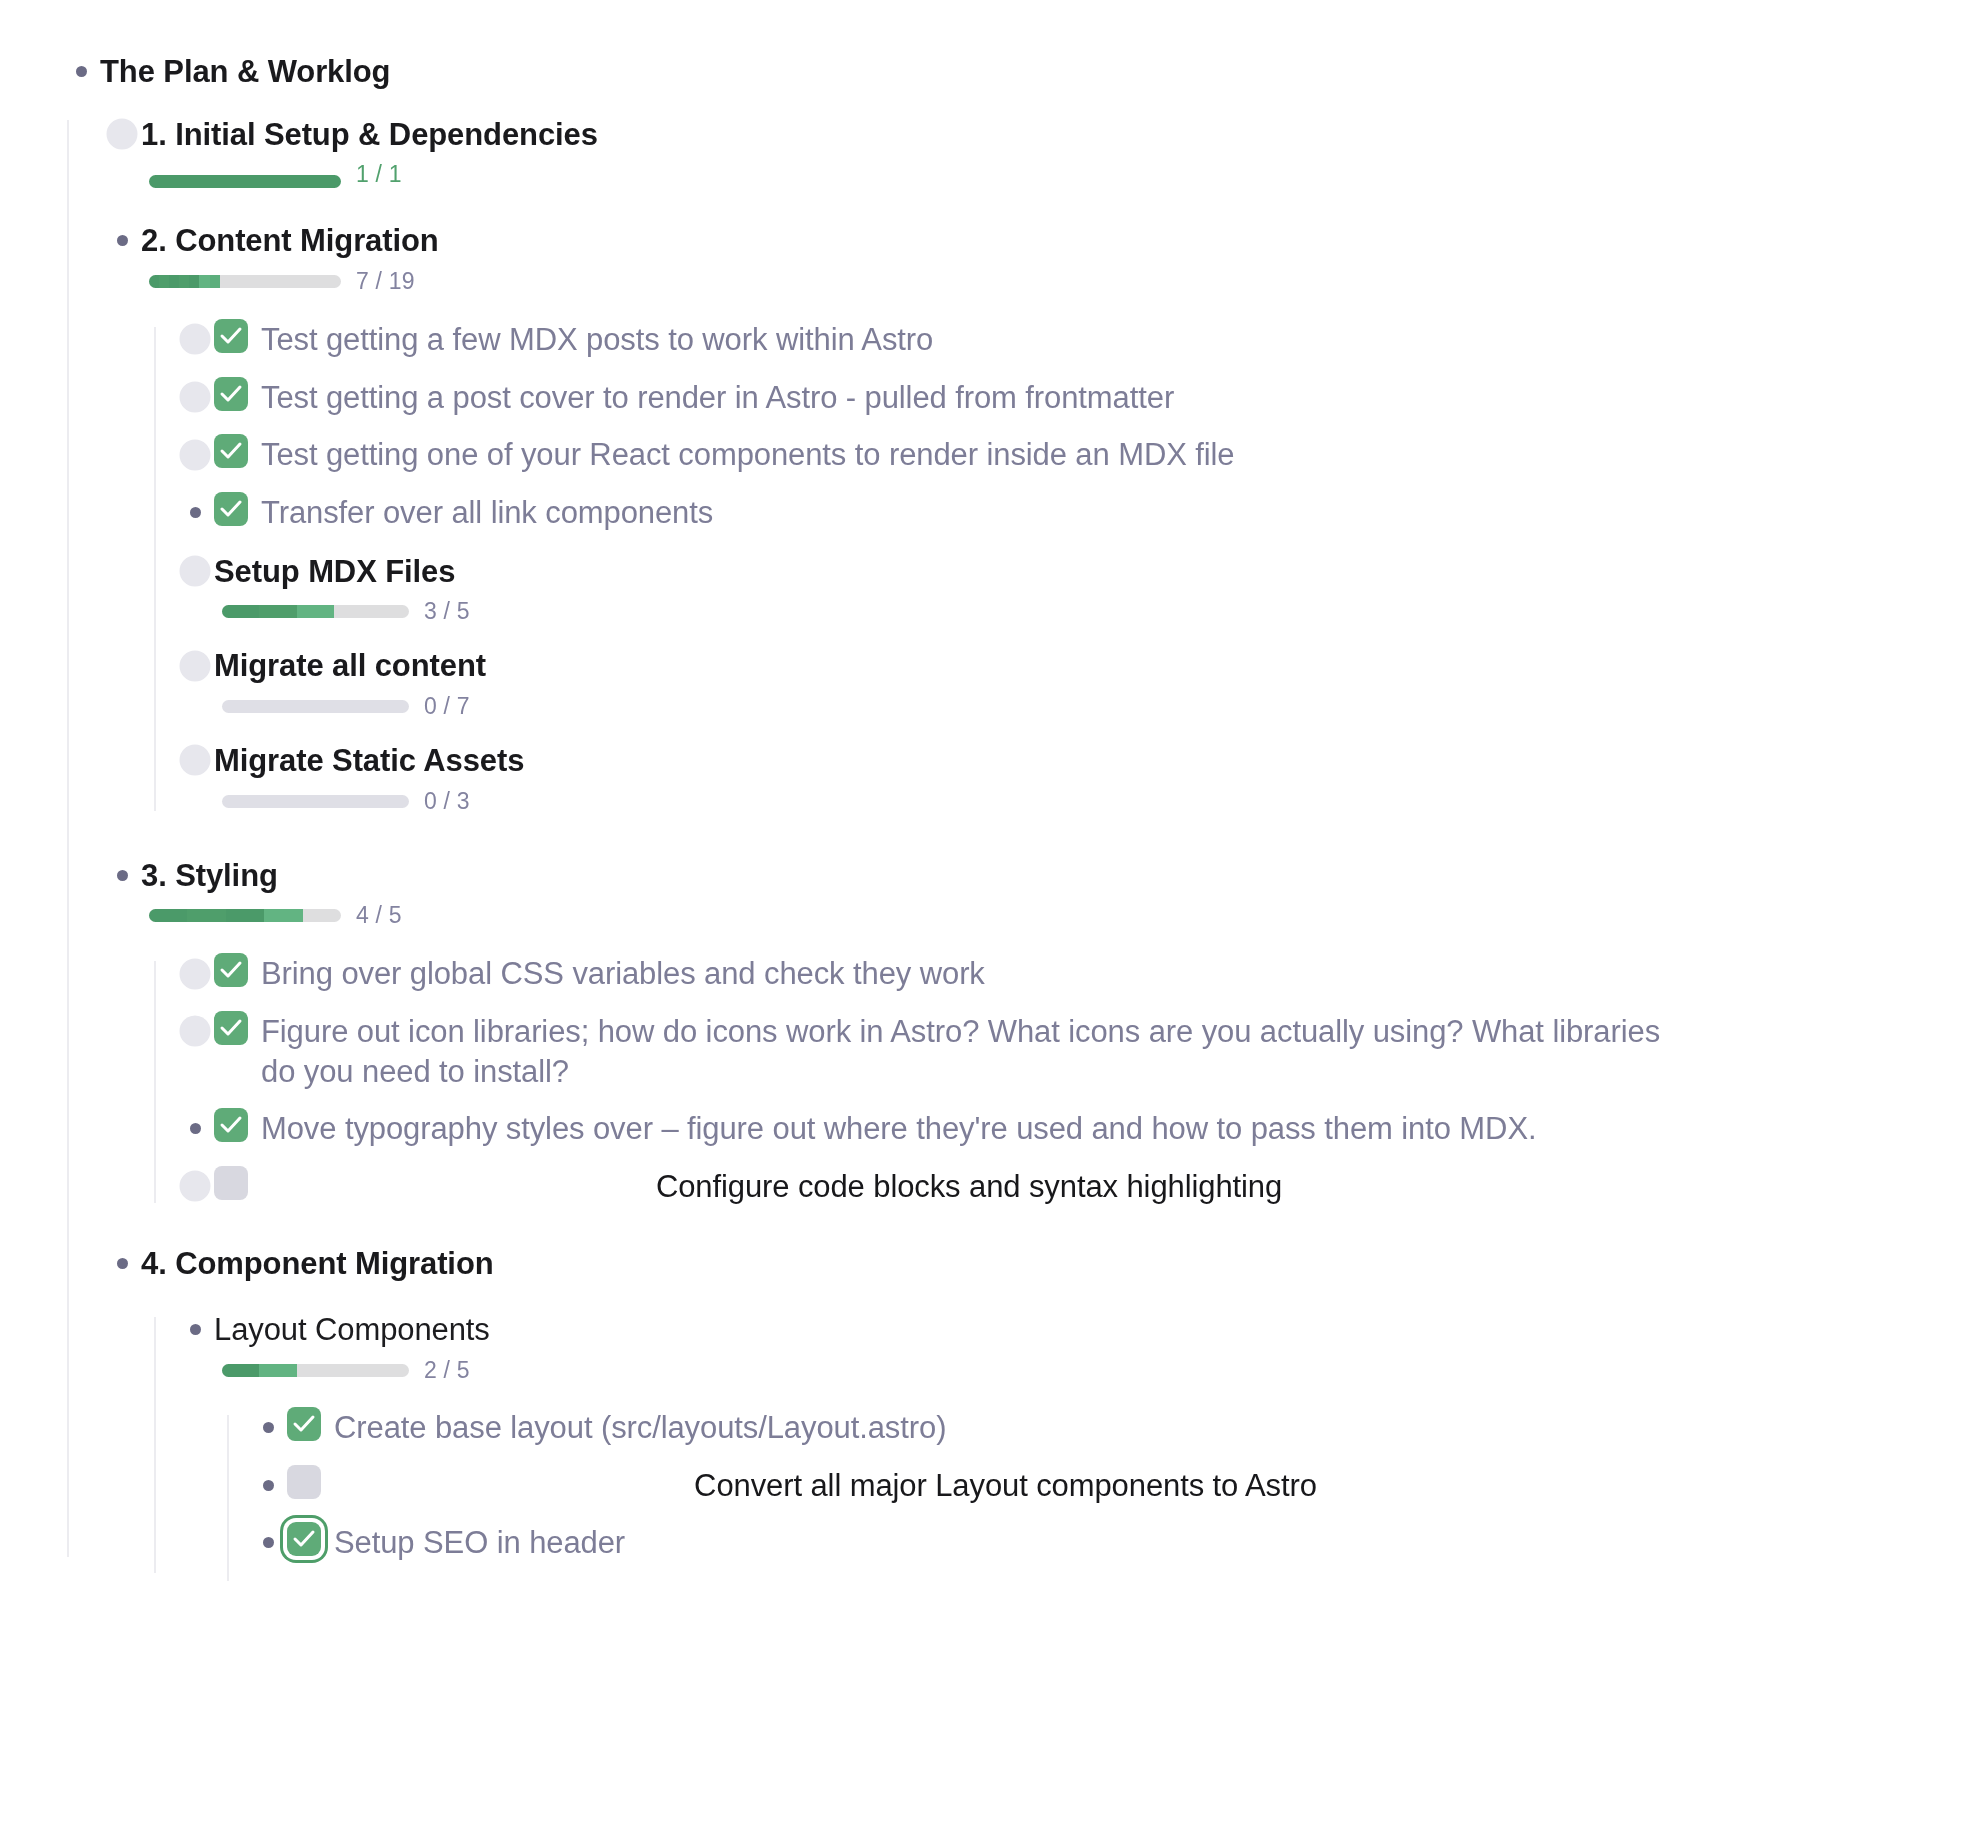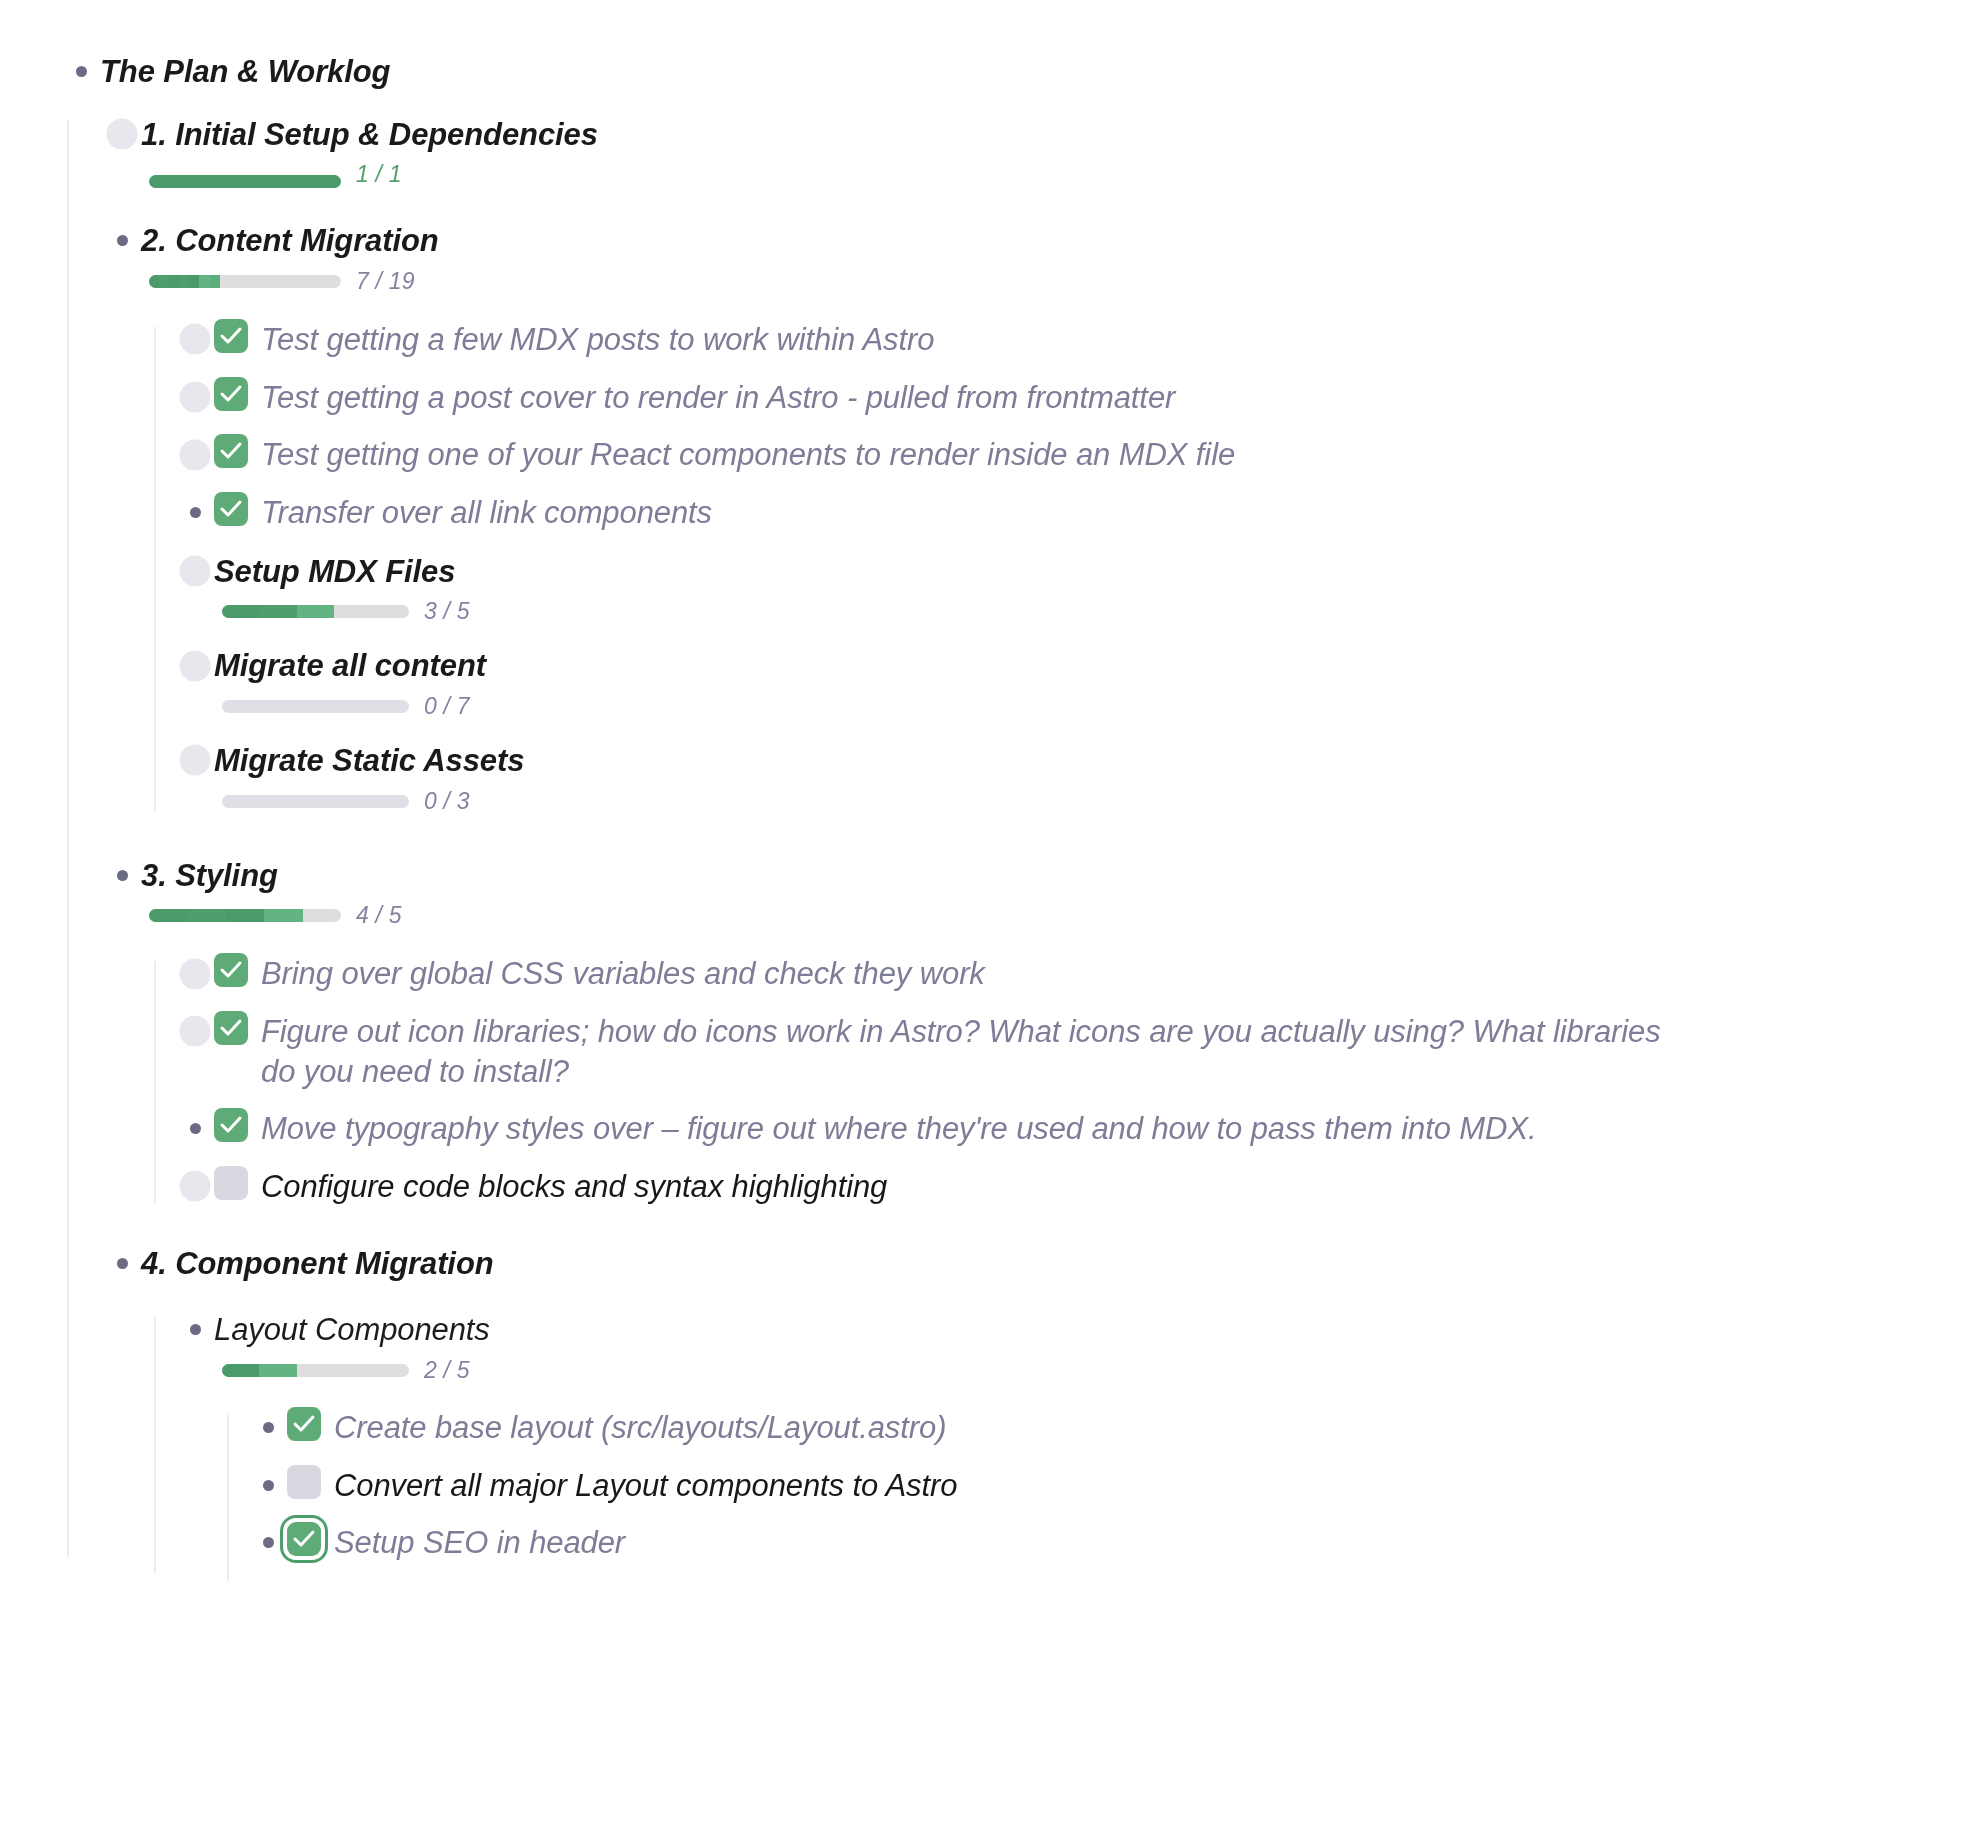--- a/index.html
+++ b/index.html
@@ -9,21 +9,20 @@
     background: #ffffff;
     font-family: "Liberation Sans", sans-serif;
     -webkit-font-smoothing: antialiased;
   }
   #app {
     position: relative;
     width: 1677px;
     height: 1846px;
     overflow: hidden;
     background: #ffffff;
-    font-style: italic;
   }
 
   
   .row {
     position: relative;
     display: flex;
     align-items: flex-start;
   }
   .guide {
     position: absolute;
@@ -87,21 +86,21 @@
   .txt {
     flex: 1 1 auto;
     font-size: 31px;
     line-height: 1.28;
     color: #1c1c1f;
     letter-spacing: -0.1px;
     padding-top: 1px;
   }
   .txt.bold { font-weight: 700; color: #1a1a1d; }
   .txt.done { color: #7d7d97; font-weight: 400; }
-  .txt.todo { color: #18181b; font-weight: 400; }
+  .txt.todo { color: #18181b; font-weight: 400; text-align: center; }
 
   
   .progwrap {
     position: relative;
     display: flex;
     align-items: center;
   }
   .bar {
     position: relative;
     height: 13px;

